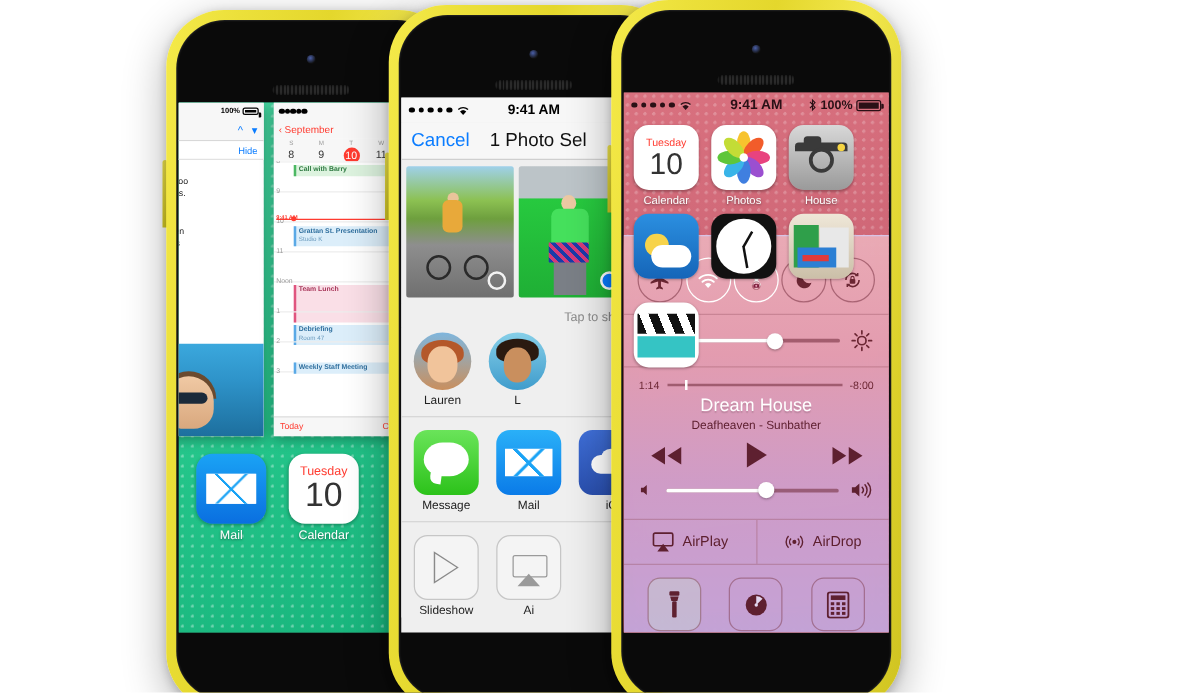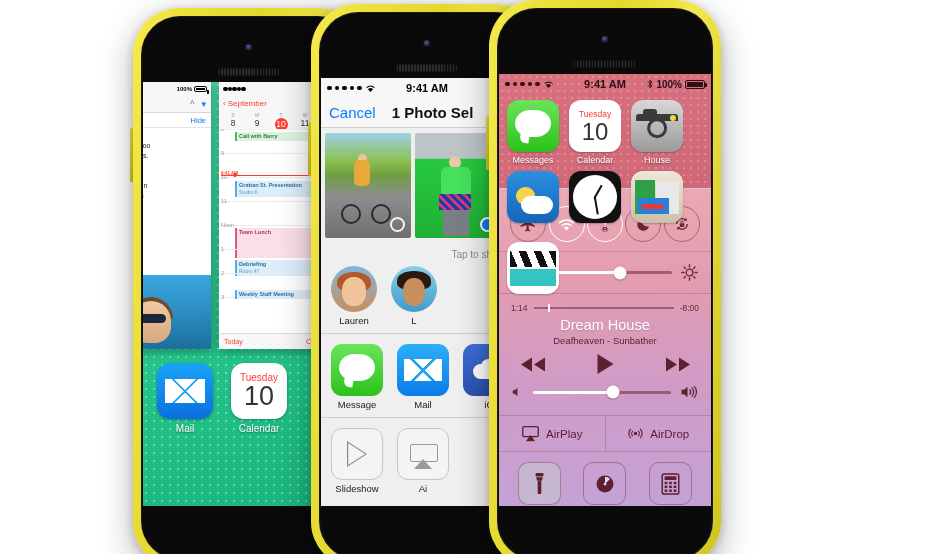--- a/index.html
+++ b/index.html
@@ -135,21 +135,21 @@
   .ic-news .s4{ position:absolute; left:22%; top:64%; width:40%; height:9%; background:#e03a3a;}
   .ic-videos { background:#fff; }
   .ic-videos .board{ position:absolute; left:6%; top:18%; width:88%; height:30%;
     background:repeating-linear-gradient(68deg,#111 0 7px,#fff 7px 14px);}
   .ic-videos .base{ position:absolute; left:6%; bottom:16%; width:88%; height:32%; background:#35c4c4;}
 
   
   #phone2 .screen { background:#efefef; }
   .sheet-nav { height:30px; background:#f7f7f7; border-bottom:1px solid #cfcfcf; display:flex; align-items:center; padding:0 8px; }
   .sheet-cancel { color:#0a7cff; font-size:15px; }
-  .sheet-title { font-size:15px; font-weight:bold; color:#111; margin-left:16px; white-space:nowrap; }
+  .sheet-title { font-size:15px; font-weight:normal; color:#111; margin-left:16px; white-space:nowrap; }
   .thumbs { display:flex; gap:4px; padding:5px 4px; background:#efefef; }
   .thumb { width:86px; height:105px; border-radius:2px; overflow:hidden; position:relative; flex:none;}
   .t1 { background:linear-gradient(180deg,#9fd0ea 0%,#8cc152 26%,#6e9f3e 40%,#8e8e8e 60%,#6f6f6f 100%); }
   .t1 .rider{ position:absolute; left:34%; top:26%; width:16px; height:26px; border-radius:5px; background:#e8a93a;}
   .t1 .head{ position:absolute; left:38%; top:20%; width:9px; height:9px; border-radius:50%; background:#e9c49a;}
   .t1 .wheel{ position:absolute; bottom:14px; width:20px; height:20px; border:2px solid #2a2a2a; border-radius:50%;}
   .t1 .w1{ left:16px;} .t1 .w2{ left:46px;}
   .t1 .sel{ position:absolute; right:6px; bottom:6px; width:15px; height:15px; border-radius:50%; border:2px solid rgba(255,255,255,.9);}
   .t2 { background:linear-gradient(180deg,#bcc4c8 0%,#bcc4c8 24%,#27c93f 25%,#1faf35 100%); }
   .t2 .body2{ position:absolute; left:30%; top:32%; width:30px; height:34px; border-radius:6px; background:#45e05c;}
@@ -535,31 +535,43 @@
             </svg>
           <span>100%</span>
           <span class="batt" style="color:#2b1016;">
               <i></i>
             </span>
         </span>
       </div>
 
       <div class="hs-grid" style="position:relative; z-index:2;">
         <div class="hcell">
-          <div class="hico ic-msg">
-              <span class="bub"></span>
-            </div>
-          <div class="hlabel">Messages</div>
-        </div>
-        <div class="hcell">
           <div class="hico ic-cal">
             <span class="m" style="font-size:8.5px;">Tuesday</span>
             <span class="dnum" style="font-size:24px;line-height:24px;">10</span>
           </div>
           <div class="hlabel">Calendar</div>
+        </div>
+        <div class="hcell">
+          <div class="hico ic-photos">
+            <svg width="52" height="52" viewBox="0 0 52 52">
+              <g transform="translate(26,26)">
+                <ellipse cx="0" cy="-11" rx="5.5" ry="10" fill="#f7c32e"></ellipse>
+                <ellipse cx="0" cy="-11" rx="5.5" ry="10" fill="#f25c2a" transform="rotate(45)"></ellipse>
+                <ellipse cx="0" cy="-11" rx="5.5" ry="10" fill="#e8437f" transform="rotate(90)"></ellipse>
+                <ellipse cx="0" cy="-11" rx="5.5" ry="10" fill="#9b4fd0" transform="rotate(135)"></ellipse>
+                <ellipse cx="0" cy="-11" rx="5.5" ry="10" fill="#3f7fe0" transform="rotate(180)"></ellipse>
+                <ellipse cx="0" cy="-11" rx="5.5" ry="10" fill="#39b4e8" transform="rotate(225)"></ellipse>
+                <ellipse cx="0" cy="-11" rx="5.5" ry="10" fill="#5ec63a" transform="rotate(270)"></ellipse>
+                <ellipse cx="0" cy="-11" rx="5.5" ry="10" fill="#c3dc36" transform="rotate(315)"></ellipse>
+                <circle r="3.4" fill="#fff"></circle>
+              </g>
+            </svg>
+          </div>
+          <div class="hlabel">Photos</div>
         </div>
         <div class="hcell">
           <div class="hico ic-camera">
             <span class="hump"></span>
               <span class="bar"></span>
               <span class="led"></span>
               <span class="lens"></span>
           </div>
           <div class="hlabel">House</div>
         </div>

